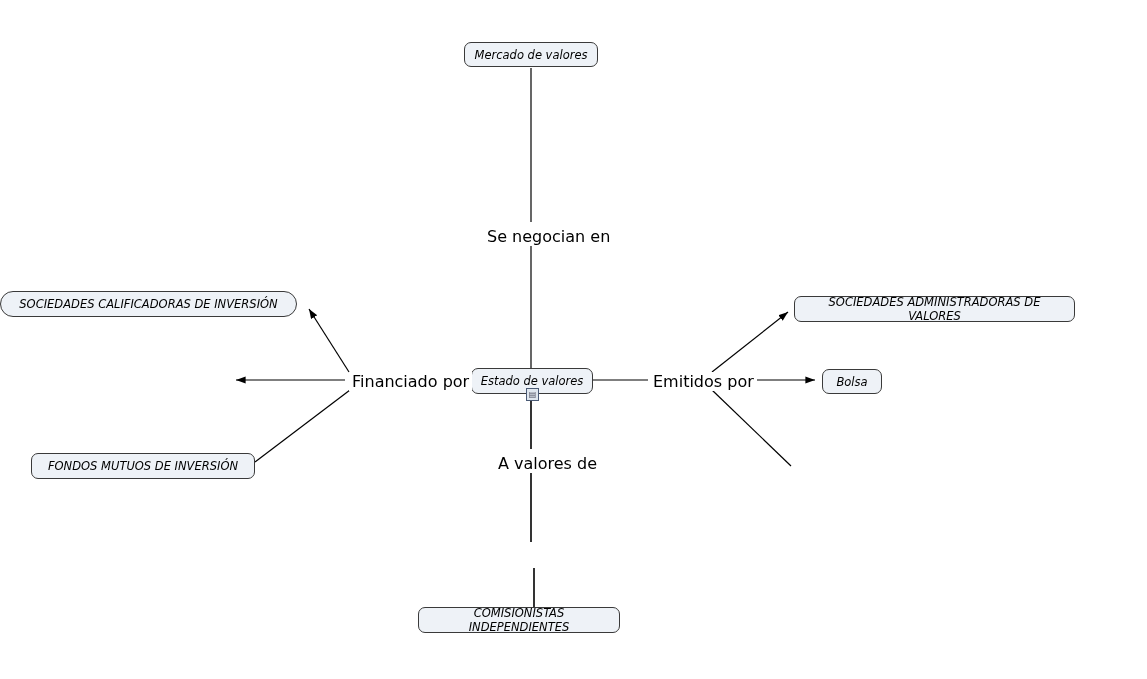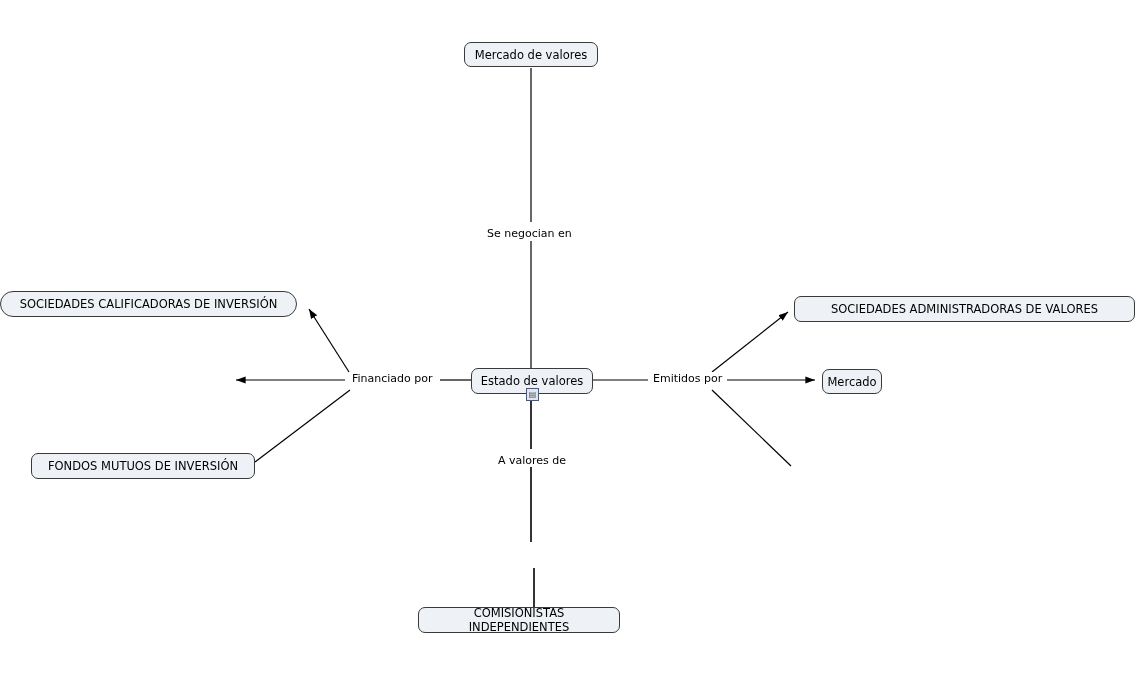--- a/index.html
+++ b/index.html
@@ -31,28 +31,29 @@
     color: #000000;
     font-size: 11.5px;
     line-height: 14px;
     display: flex;
     align-items: center;
     justify-content: center;
     text-align: center;
     padding: 6px 8px;
     white-space: pre-line;
     z-index: 2;
+    font-style: italic;
   }
   .node.left-align {
     justify-content: flex-start;
     text-align: left;
   }
   .edge-label {
     position: absolute;
-    font-size: 11px;
+    font-size: 16px;
     color: #000000;
     background: #ffffff;
     padding: 0 3px;
     white-space: nowrap;
     z-index: 3;
   }
   .node-badge {
     position: absolute;
     width: 13px;
     height: 13px;
@@ -120,26 +121,26 @@
 
   <div class="node" style="left:0px; top:291px; width:297px; height:26px;border-radius:13px;">
     <span>SOCIEDADES CALIFICADORAS DE INVERSIÓN</span>
   </div>
 
 
   <div class="node" style="left:31px; top:453px; width:224px; height:26px;justify-content:center;">
     <span>FONDOS MUTUOS DE INVERSIÓN</span>
   </div>
 
-  <div class="node" style="left:794px; top:296px; width:341px; height:26px;">
+  <div class="node" style="left:794px; top:296px; width:281px; height:26px;">
     <span>SOCIEDADES ADMINISTRADORAS DE VALORES</span>
   </div>
 
   <div class="node" style="left:822px; top:369px; width:60px; height:25px;">
-    <span>Mercado</span>
+    <span>Bolsa</span>
   </div>
 
 
 
   <div class="node" style="left:418px; top:607px; width:202px; height:26px;">
     <span>COMISIONISTAS INDEPENDIENTES</span>
   </div>
 
   <div class="edge-label" style="left:484px; top:227px;">
     <span>Se negocian en</span>

